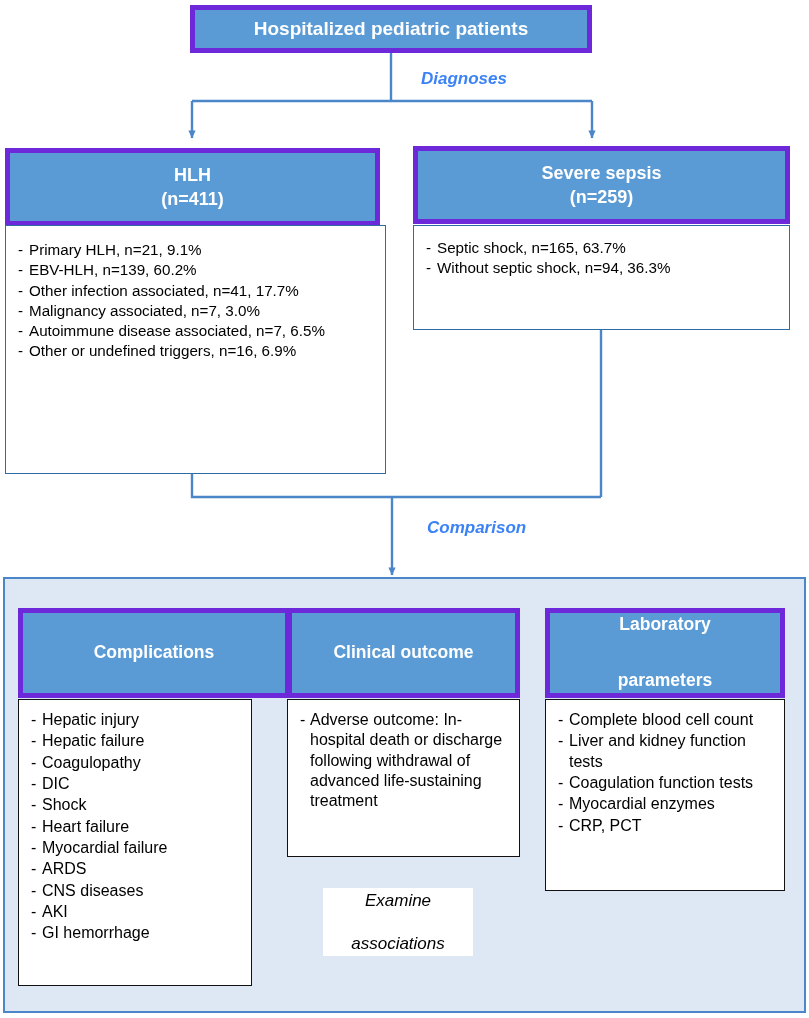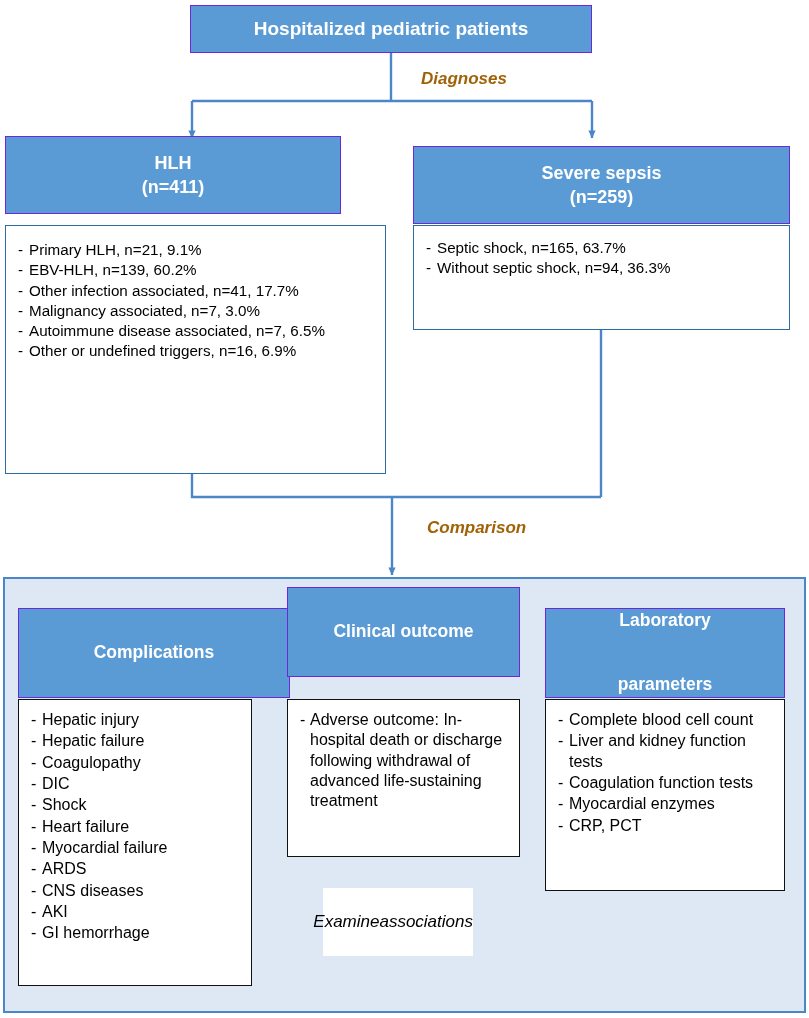--- a/index.html
+++ b/index.html
@@ -7,71 +7,71 @@
     width:809px;height:1018px;position:relative;overflow:hidden;
     font-family:"Liberation Sans","DejaVu Sans",sans-serif;
     color:#000;
   }
   .stage{position:absolute;left:0;top:0;width:809px;height:1018px;}
   svg.links{position:absolute;left:0;top:0;width:809px;height:1018px;pointer-events:none;}
 
   .node{position:absolute;box-sizing:border-box;}
 
   .hdr{
-    background:#5B9BD5;border:1px solid #6d28d9;
+    background:#5B9BD5;border:5px solid #6d28d9;
     color:#ffffff;font-weight:bold;text-align:center;
     display:flex;flex-direction:column;align-items:center;justify-content:center;
     line-height:1.35;box-sizing:border-box;
   }
   .hdr .ln{display:block;}
 
   .body{
     background:#ffffff;border:1px solid #2E6DA4;box-sizing:border-box;
   }
   .body.dark{border:1.6px solid #111;}
   .body ul{list-style:none;margin:0;padding:0;}
   .body li{
     position:relative;padding-left:11px;line-height:1.27;margin:0 0 1px 0;
   }
   .body li .dash{position:absolute;left:0;top:0;}
 
   .edgelabel{
     position:absolute;font-style:italic;font-weight:bold;
-    color:#a16207;white-space:nowrap;
+    color:#3b82f6;white-space:nowrap;
   }
 
   .panel{
     position:absolute;box-sizing:border-box;
     background:#DEE8F5;border:2px solid #4A86C8;
   }
 
   .examine{
     position:absolute;box-sizing:border-box;background:#ffffff;
-    display:flex;flex-direction:row;align-items:center;justify-content:flex-end;
+    display:flex;flex-direction:column;align-items:center;justify-content:space-between;
     font-style:italic;line-height:1.5;text-align:center;
   }
 
   
   #top-header   {left:190px;top:5px;width:402px;height:48px;font-size:19px;}
 
-  #hlh-header   {left:5px; top:136px;width:336px;height:78px;font-size:18px;}
+  #hlh-header   {left:5px; top:148px;width:375px;height:78px;font-size:18px;}
   #hlh-body     {left:5px; top:225px;width:381px;height:249px;
                  padding:14px 12px 8px 12px;font-size:15.2px;}
 
   #sepsis-header{left:413px;top:146px;width:377px;height:78px;font-size:18px;}
   #sepsis-body  {left:413px;top:225px;width:377px;height:105px;
                  padding:12px 12px 8px 12px;font-size:15.2px;}
 
   #panel-compare{left:3px; top:577px;width:803px;height:436px;}
 
   #comp-header  {left:18px; top:608px;width:272px;height:90px;font-size:17.5px;}
   #comp-body    {left:18px; top:699px;width:234px;height:287px;
                  padding:10px 10px 6px 12px;font-size:16px;}
 
-  #outcome-header{left:287px;top:587px;width:233px;height:90px;font-size:17.5px;align-items:center;}
+  #outcome-header{left:287px;top:608px;width:233px;height:90px;font-size:17.5px;align-items:center;}
   #outcome-body  {left:287px;top:699px;width:233px;height:158px;
                   padding:10px 10px 6px 12px;font-size:16px;}
 
   #lab-header   {left:545px;top:608px;width:240px;height:90px;font-size:17.5px;justify-content:space-between;}
   #lab-body     {left:545px;top:699px;width:240px;height:192px;
                  padding:10px 8px 6px 12px;font-size:16px;}
 
   #examine-box  {left:323px;top:888px;width:150px;height:68px;font-size:17px;}
 
   #label-diagnoses {left:421px;top:69px;font-size:17px;}

